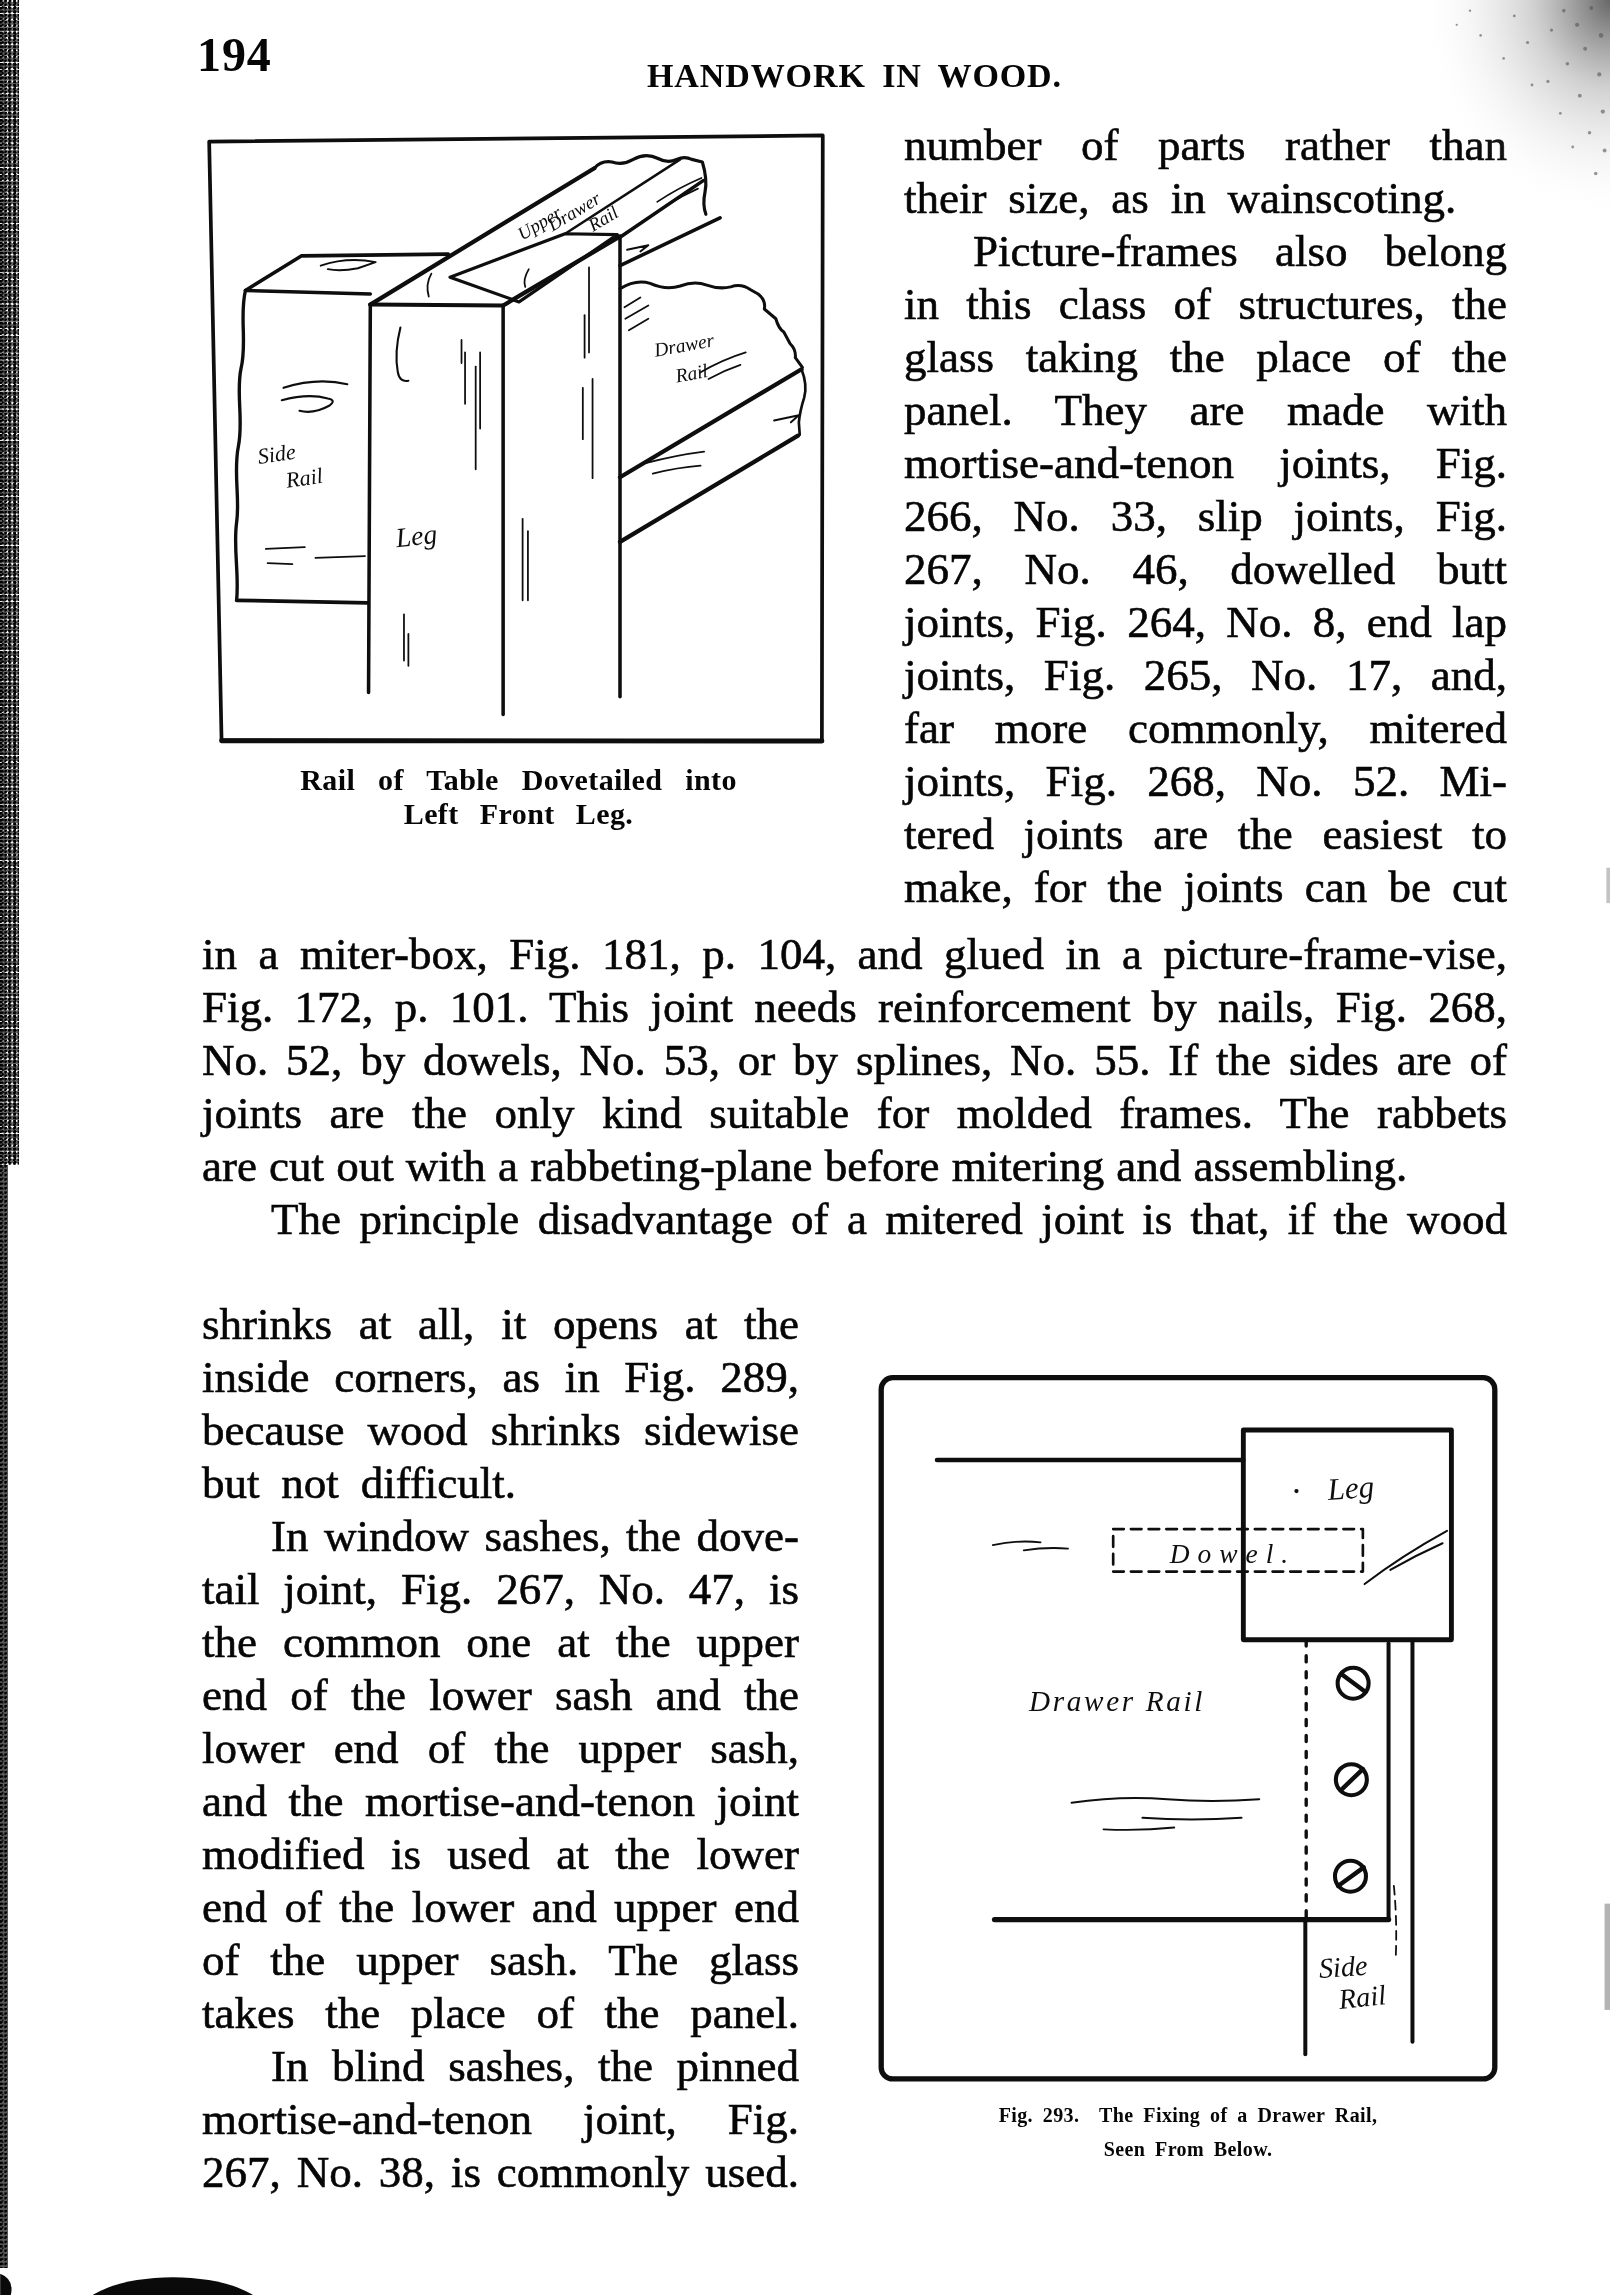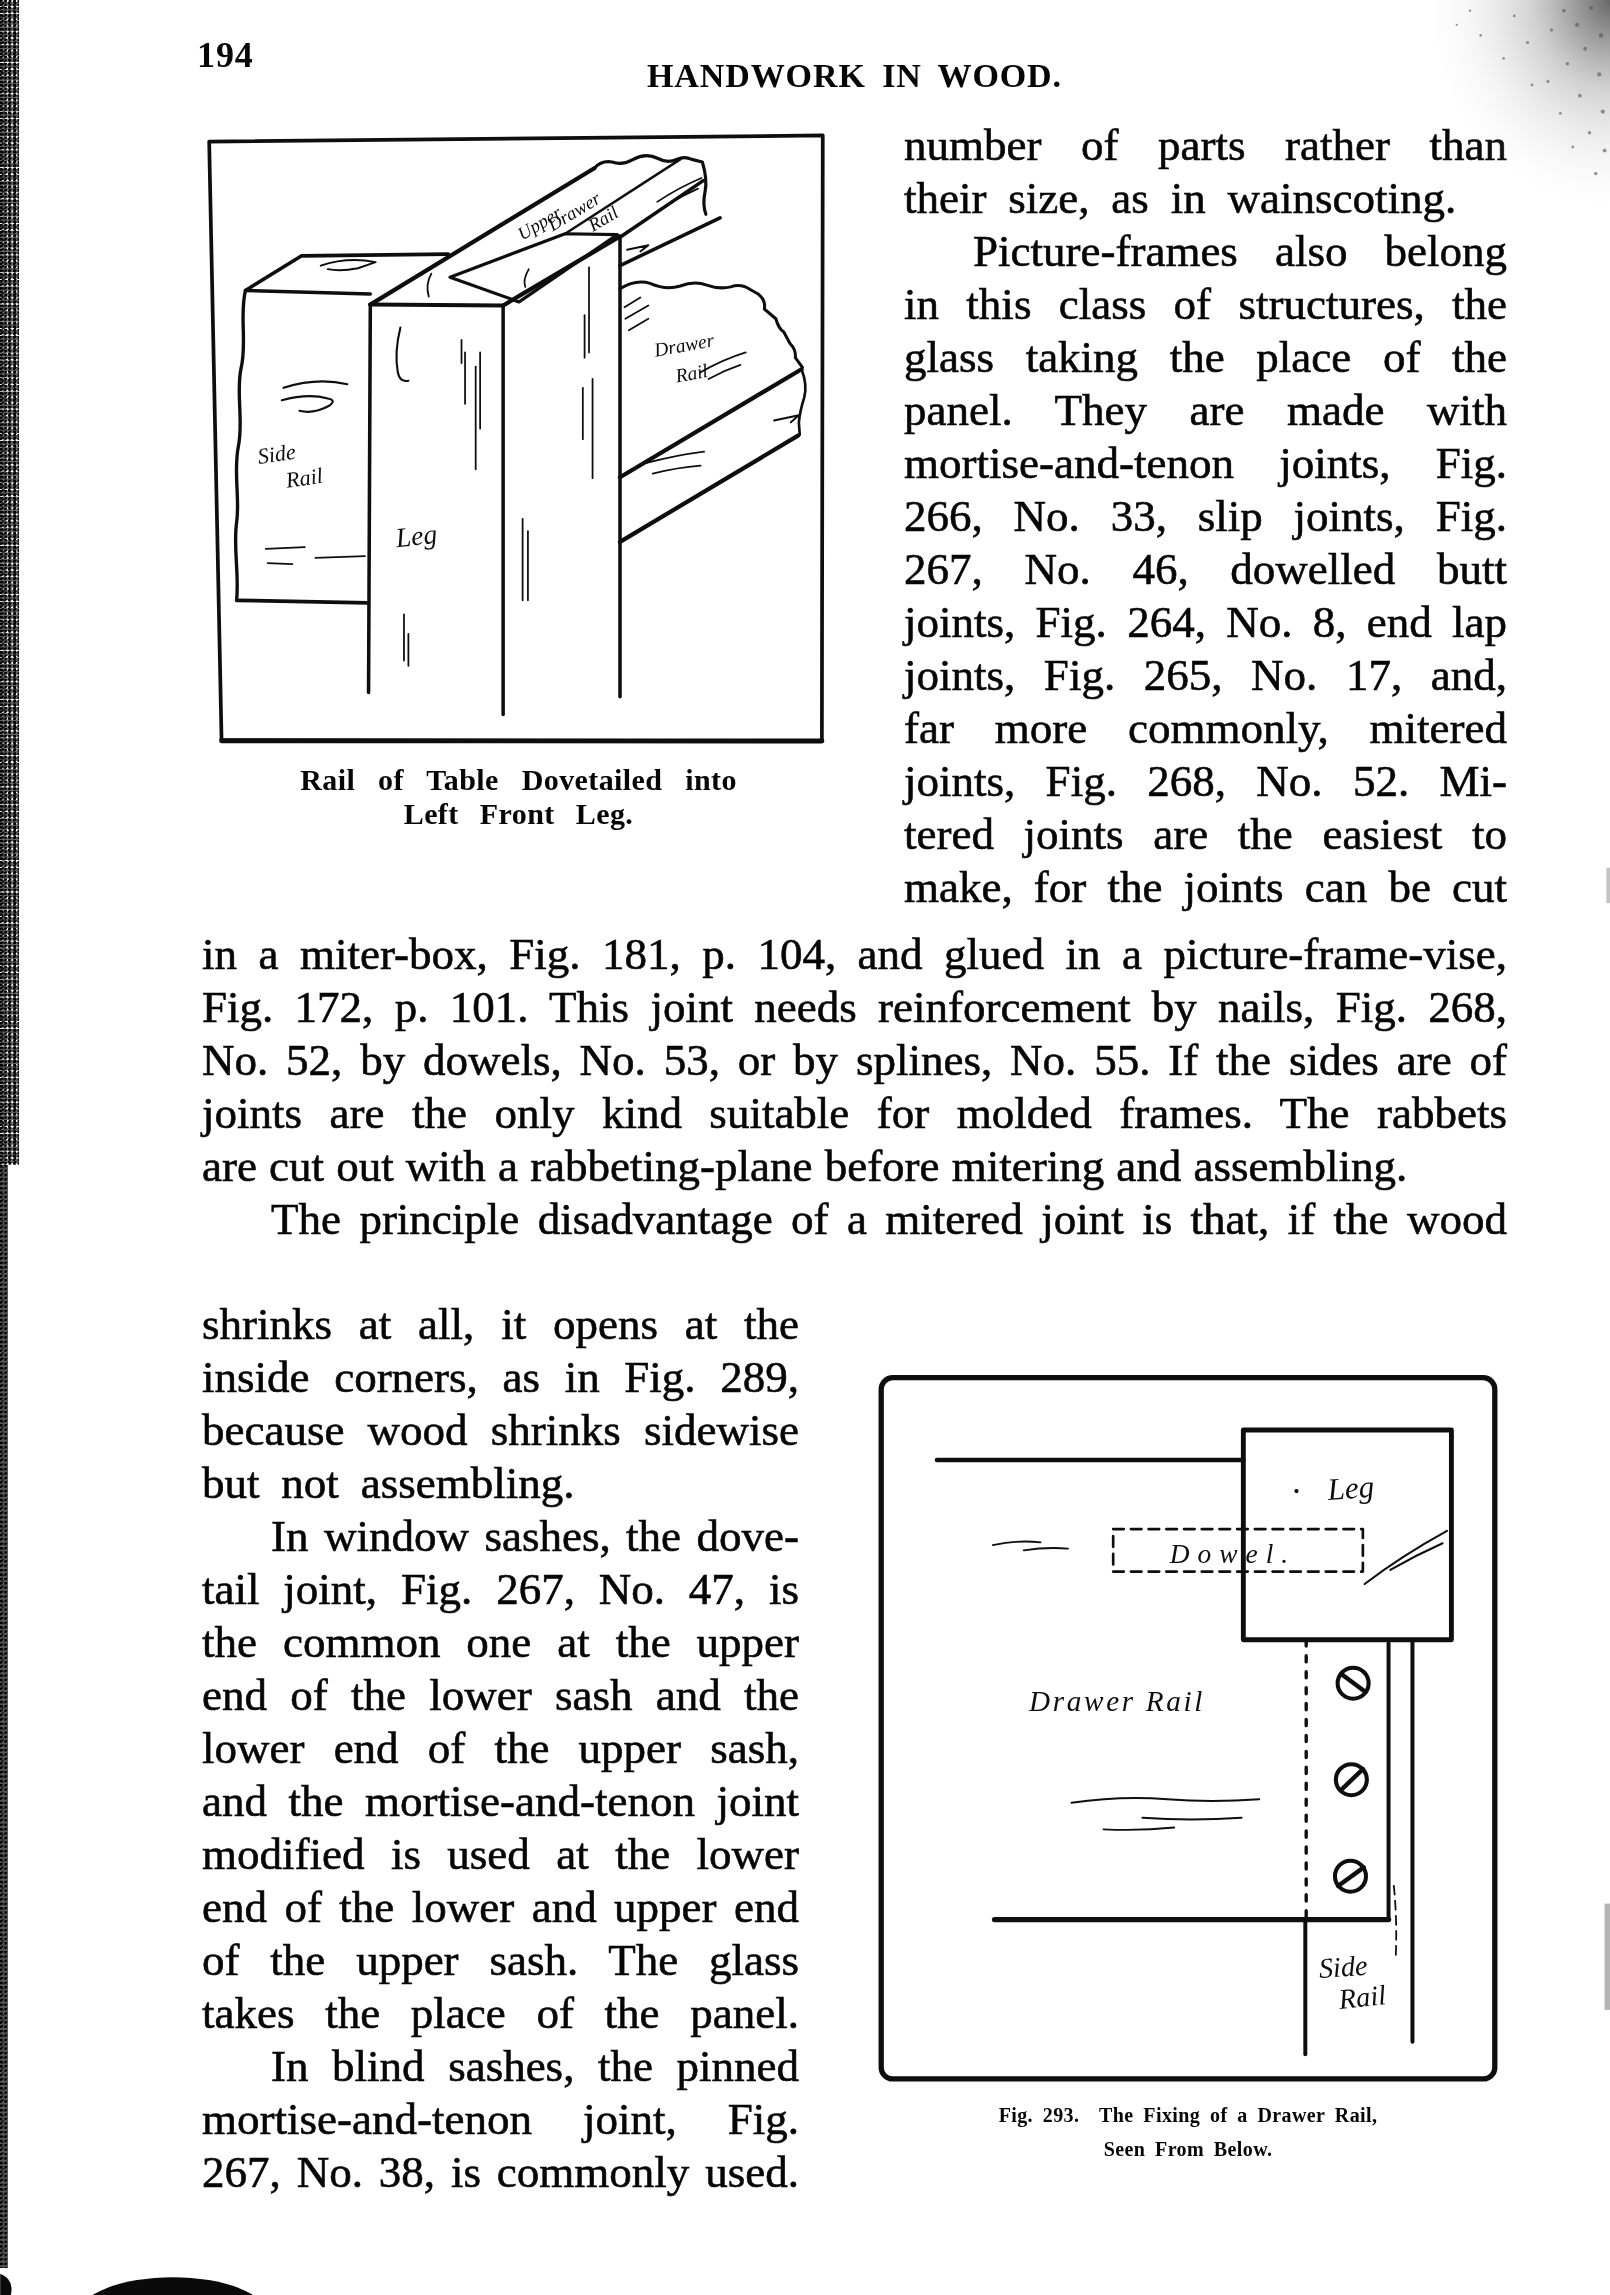--- a/index.html
+++ b/index.html
@@ -6,21 +6,21 @@
 body{width:1611px;height:2295px;position:relative;background:#ffffff;overflow:hidden;
      font-family:"Liberation Serif",serif;color:#060606;-webkit-text-stroke:0.6px #060606;}
 .abs{position:absolute;}
 .ln{height:53px;line-height:53px;}
 .j{text-align:justify;text-align-last:justify;}
 .e{text-align:left;word-spacing:10.6px;}
 .ind{padding-left:69px;}
 #rcol{left:904px;top:119px;width:603px;font-size:45px;}
 #full1{left:202px;top:928px;width:1305px;font-size:45px;}
 #lcol{left:202px;top:1298px;width:597px;font-size:45px;}
-#pagenum{left:197px;top:31px;font-size:36px;line-height:48px;font-weight:bold;letter-spacing:0.9px;-webkit-text-stroke:0;}
+#pagenum{left:197px;top:31px;font-size:48px;line-height:48px;font-weight:bold;letter-spacing:0.9px;-webkit-text-stroke:0;}
 #header{left:202px;top:35px;width:1305px;text-align:center;font-size:34px;line-height:41px;
         font-weight:bold;letter-spacing:0.9px;word-spacing:7px;margin-top:20px;-webkit-text-stroke:0;}
 #cap292{left:204px;top:763px;width:629px;text-align:center;font-weight:bold;font-size:30px;line-height:34px;letter-spacing:0.4px;word-spacing:4.4px;-webkit-text-stroke:0;}
 #cap293{left:875px;top:2098px;width:626px;text-align:center;font-weight:bold;font-size:20px;line-height:34px;letter-spacing:0.4px;word-spacing:4.4px;-webkit-text-stroke:0;}
 #strip1{left:0;top:0;width:18.6px;height:1165px;background-color:#6a6a6a;
  background-image:radial-gradient(circle at 0.9px 0.9px,#000 32%,transparent 33%),
   radial-gradient(circle at 2.7px 2.7px,#000 30%,transparent 31%),
   radial-gradient(circle at 1.8px 0px,#fff 30%,transparent 31%);
  background-size:4.4px 3.5px,6.2px 4.4px,5.3px 6.2px;}
 #strip2{left:0;top:1165px;width:8px;height:1103px;background-color:#595959;
@@ -60,21 +60,21 @@
 <div class="ln j">No. 52, by dowels, No. 53, or by splines, No. 55.  If the sides are of</div>
 <div class="ln j">joints are the only kind suitable for molded frames.  The rabbets</div>
 <div class="ln e" style="word-spacing:0.9px">are cut out with a rabbeting-plane before mitering and assembling.</div>
 <div class="ln j ind">The principle disadvantage of a mitered joint is that, if the wood</div>
 </div>
 
 <div class="abs" id="lcol">
 <div class="ln j">shrinks at all, it opens at the</div>
 <div class="ln j">inside corners, as in Fig. 289,</div>
 <div class="ln j">because wood shrinks sidewise</div>
-<div class="ln e">but not assembling.</div>
+<div class="ln e">but not difficult.</div>
 <div class="ln j ind">In window sashes, the dove-</div>
 <div class="ln j">tail joint, Fig. 267, No. 47, is</div>
 <div class="ln j">the common one at the upper</div>
 <div class="ln j">end of the lower sash and the</div>
 <div class="ln j">lower end of the upper sash,</div>
 <div class="ln j">and the mortise-and-tenon joint</div>
 <div class="ln j">modified is used at the lower</div>
 <div class="ln j">end of the lower and upper end</div>
 <div class="ln j">of the upper sash.  The glass</div>
 <div class="ln j">takes the place of the panel.</div>

